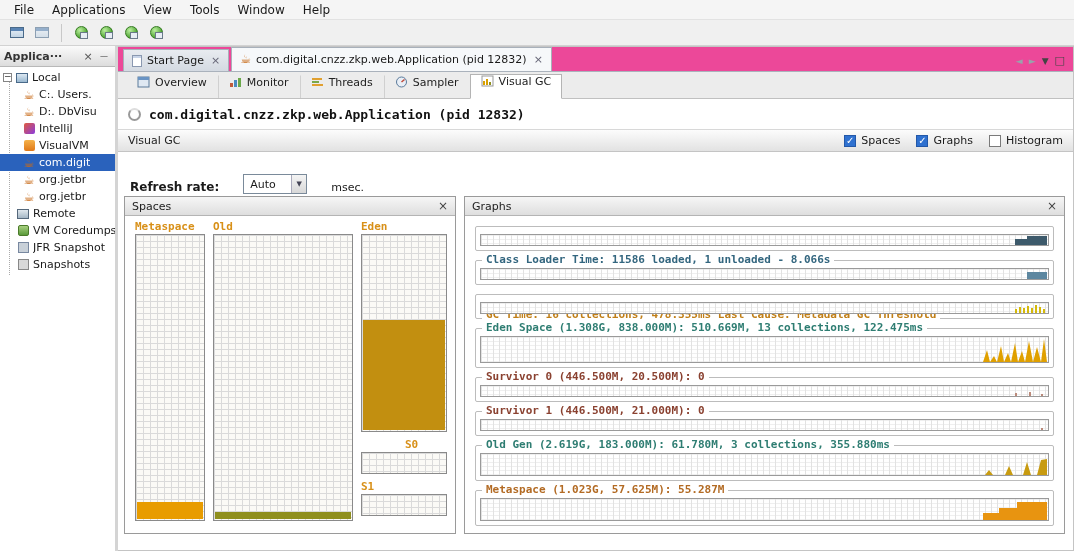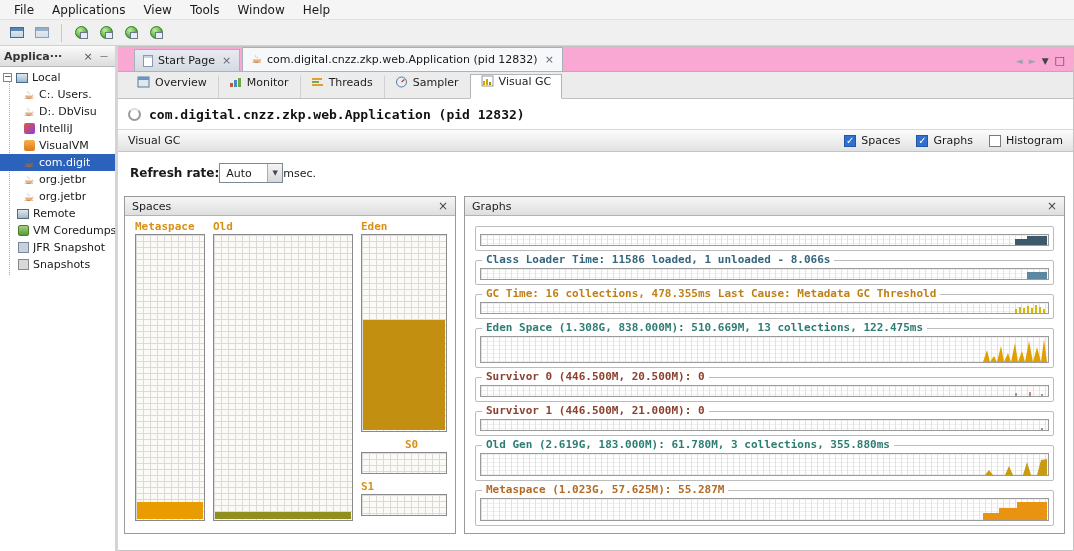--- a/index.html
+++ b/index.html
@@ -46,21 +46,21 @@
   .ic-jfr { width:11px; height:11px; background:#c8d0d8; border:1px solid #7888a0; }
   .ic-snap { width:11px; height:11px; background:#d8d8d8; border:1px solid #888; }
   .tlabel { overflow:hidden; text-overflow:clip; }
   .titem.selected { background:#2a62bc; }
   .titem.selected .tlabel { color:#fff; }
 
   
   .main { flex:1; display:flex; flex-direction:column; min-width:0; background:#fff; border:1px solid #c4c4c4; border-left:none; }
 
   
-  .tabbar { height:25px; background:#f9a8d4; border-bottom:1px solid #aab2bc; display:flex; align-items:flex-end; padding-left:16px; }
+  .tabbar { height:25px; background:#ec4899; border-bottom:1px solid #aab2bc; display:flex; align-items:flex-end; padding-left:5px; }
   .tab { height:22px; display:flex; align-items:center; gap:5px; padding:0 8px; font-size:11px; border:1px solid #a8b0ba; border-bottom:none; background:linear-gradient(#e8ebf0,#d4dae2); margin-right:2px; cursor:default; }
   .tab.active { background:#f6f8fa; height:24px; }
   .tab-close { color:#667; font-size:11px; margin-left:2px; }
   .ic-page { width:10px; height:12px; background:#fff; border:1px solid #8a98b0; box-shadow:inset 0 2px 0 #c8d4e8; }
   .tab-cup::before { content:"☕"; font-size:12px; color:#c86a18; line-height:1; }
   .tabnav { margin-left:auto; display:flex; align-items:center; gap:6px; padding:0 8px 4px 0; }
   .navbtn { font-size:9px; color:#9aa2ac; cursor:default; }
   .navbtn.dark { color:#444; }
   .nav-left::before { content:"◄"; }
   .nav-right::before { content:"►"; }
@@ -82,21 +82,21 @@
   
   .gcbar { height:23px; background:linear-gradient(#fcfcfc,#e2e2e2); border-top:1px solid #d8d8d8; border-bottom:1px solid #c4c4c4; display:flex; align-items:center; padding:0 10px; }
   .gcbar-label { font-size:11px; color:#222; }
   .gc-checks { margin-left:auto; display:flex; gap:16px; align-items:center; }
   .cb { display:flex; align-items:center; gap:5px; font-size:11px; cursor:default; }
   .cbbox { width:12px; height:12px; border:1px solid #7a7a7a; background:#fff; display:flex; align-items:center; justify-content:center; }
   .cbbox.checked { background:#2f71d0; border-color:#2358a8; color:#fff; font-size:10px; }
   .cbbox.checked::before { content:"✓"; }
 
   
-  .refresh-row { height:42px; display:flex; align-items:center; gap:0; padding-left:12px; background:#fff; }
+  .refresh-row { height:42px; display:flex; align-items:flex-end; gap:24px; padding-left:12px; background:#fff; }
   .refresh-label { font:bold 12px "DejaVu Sans", sans-serif; }
   .combo { width:64px; height:20px; border:1px solid #7a8a9a; background:#fff; display:flex; align-items:center; cursor:default; }
   .combo-value { flex:1; padding-left:6px; font-size:11px; }
   .combo-arrow { width:15px; height:100%; background:linear-gradient(#f4f4f4,#d8d8d8); border-left:1px solid #aab; display:flex; align-items:center; justify-content:center; font-size:7px; color:#445; }
   .combo-arrow::before { content:"▼"; }
   .refresh-unit { font-size:11px; }
 
   
   .panels { flex:1; display:flex; gap:8px; padding:2px 8px 16px 6px; min-height:0; background:#fff; }
   .panel { border:1px solid #9a9a9a; display:flex; flex-direction:column; background:#fff; }
@@ -383,21 +383,21 @@
               <div class="gstrip h11">
                 <svg class="spark" width="52" height="10">
                   <g style="fill: rgb(93, 135, 160);">
                       <path d="M32,10 L32,3 L52,3 L52,10 Z"></path>
                     </g>
                 </svg>
               </div>
             </div>
 
             <div class="gbox">
-              <span class="gtitle" style="color: rgb(193, 127, 23);">GC Time: 16 collections, 478.355ms Last Cause: Metadata GC Threshold</span>
+              <span class="gtitle" style="color: rgb(193, 127, 23); margin-top: 21px;">GC Time: 16 collections, 478.355ms Last Cause: Metadata GC Threshold</span>
               <div class="gstrip h11">
                 <svg class="spark" width="72" height="10">
                   <g style="fill: rgb(212, 185, 10);">
                     <rect x="40" y="6" width="2" height="4"></rect>
                       <rect x="44" y="4" width="2" height="6"></rect>
                     <rect x="48" y="5" width="2" height="5"></rect>
                       <rect x="52" y="3" width="2" height="7"></rect>
                     <rect x="56" y="5" width="2" height="5"></rect>
                       <rect x="60" y="2" width="2" height="8"></rect>
                     <rect x="64" y="4" width="2" height="6"></rect>

